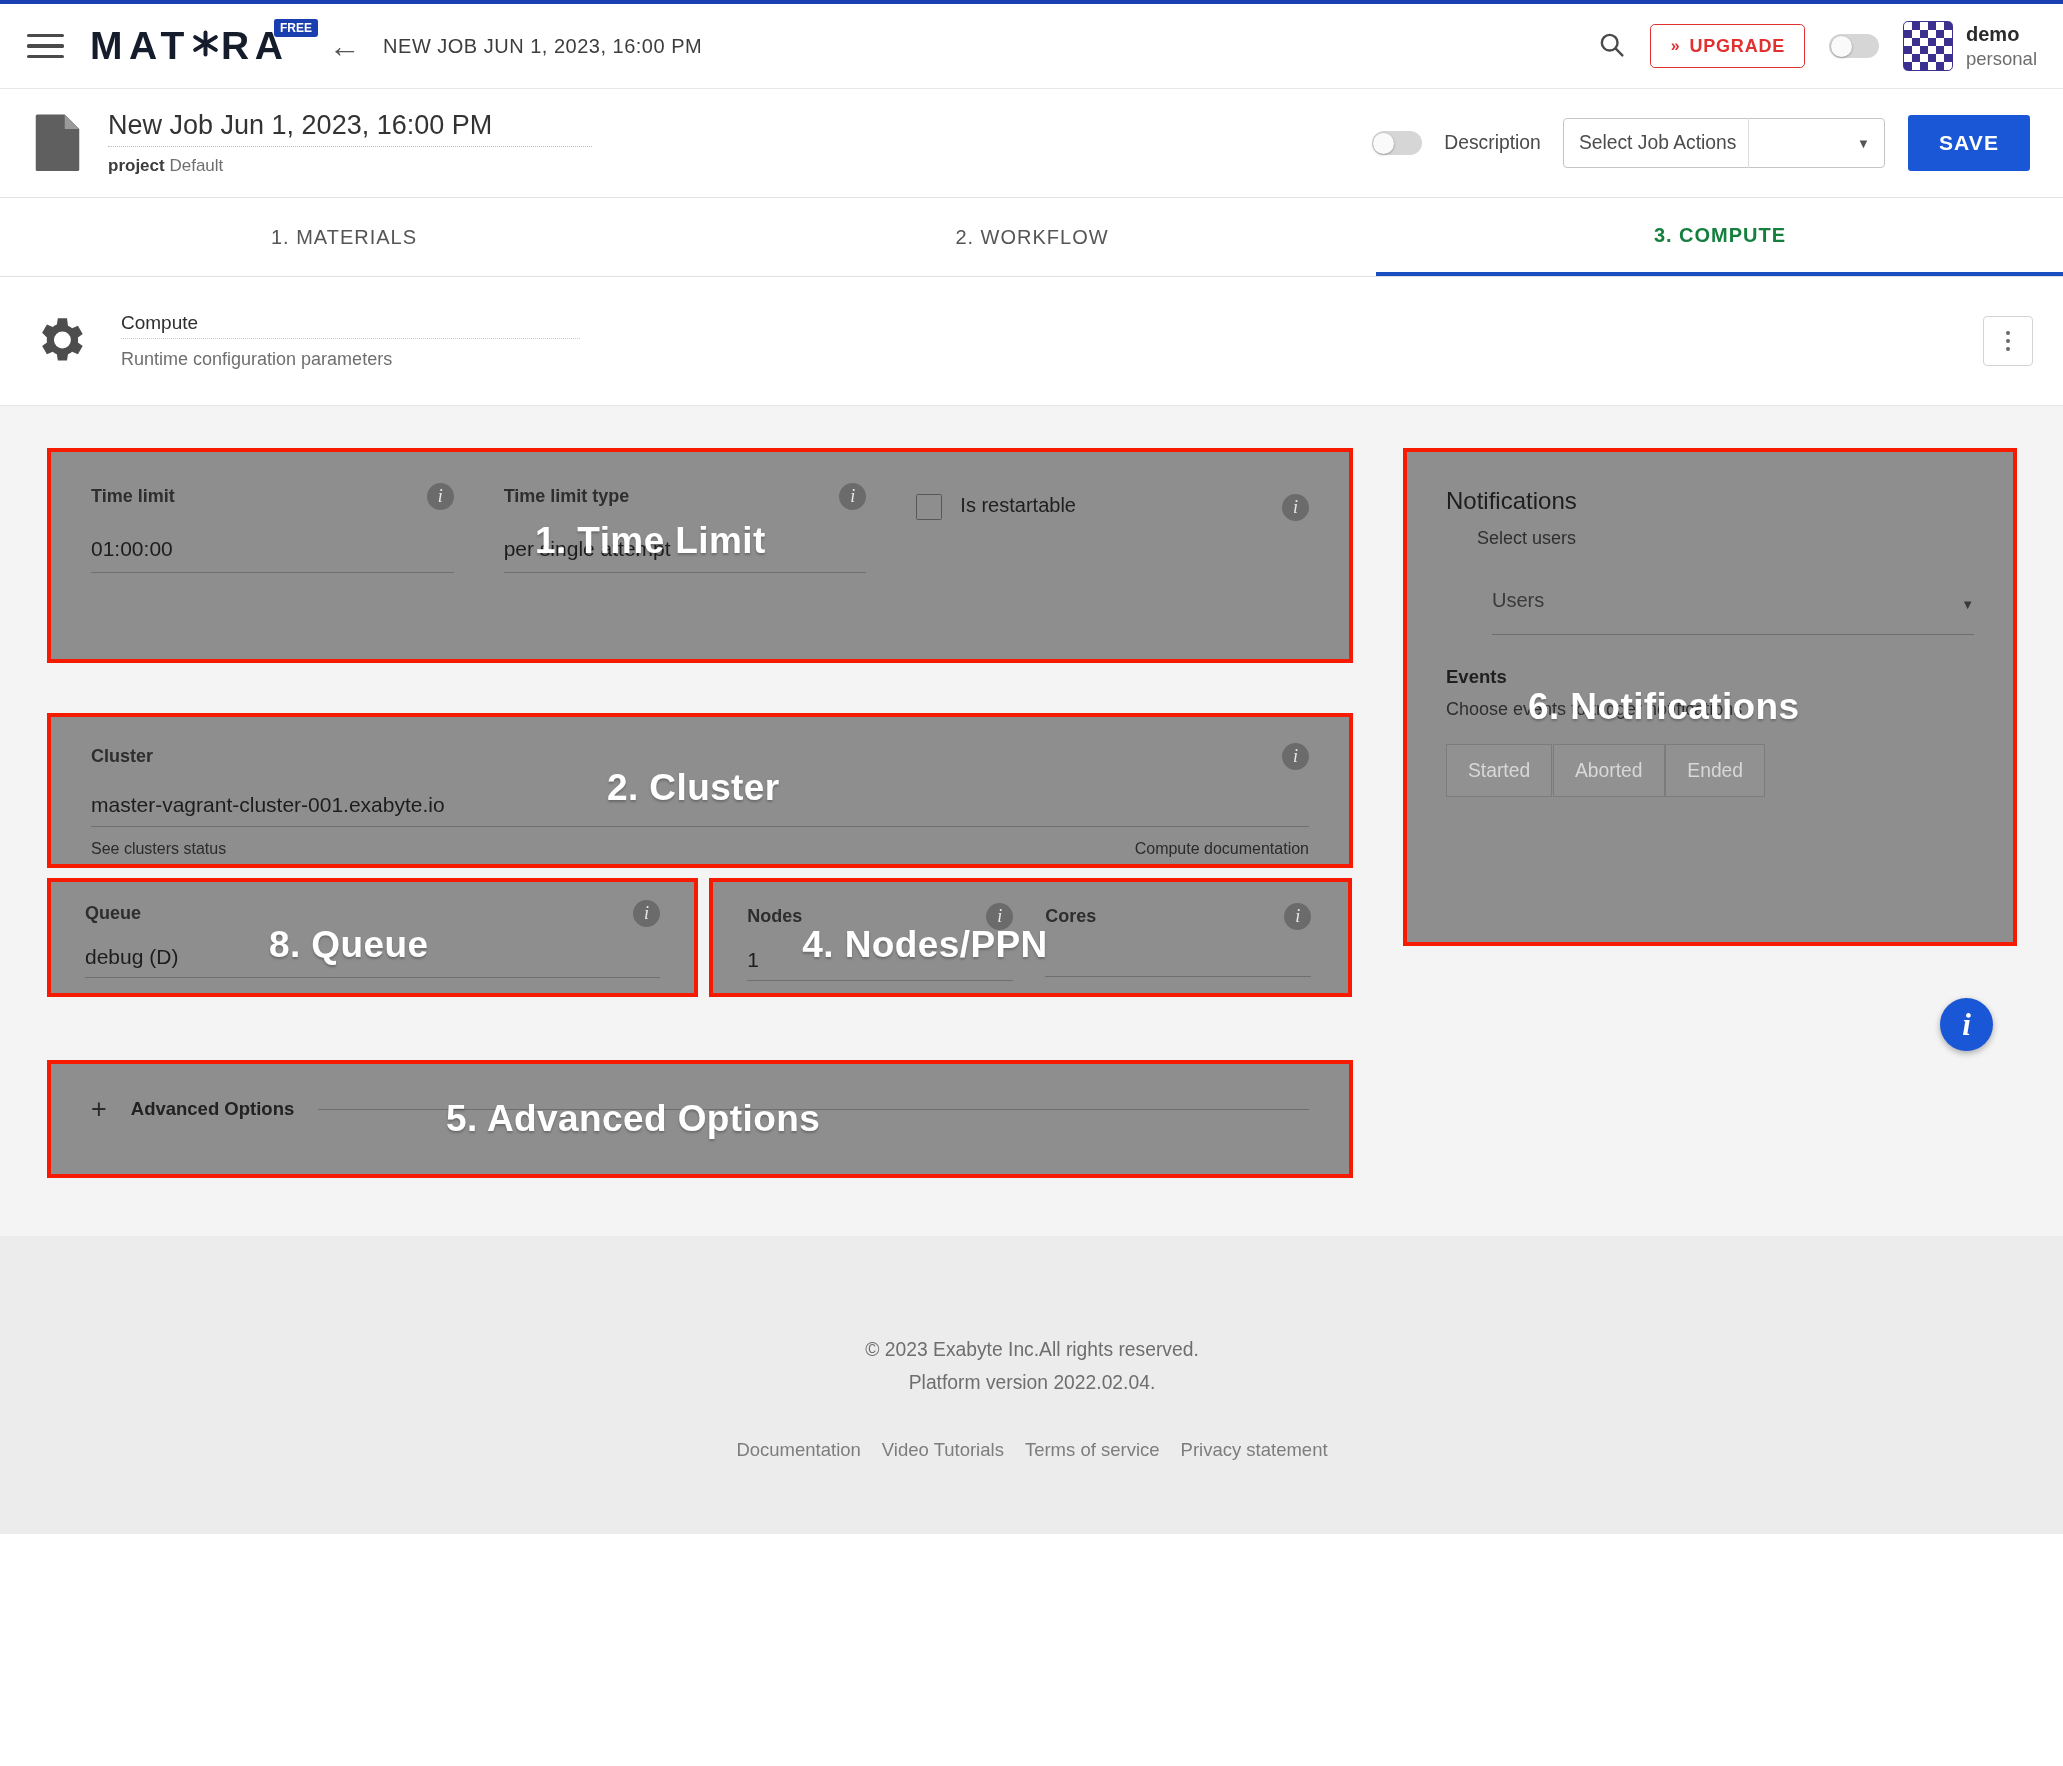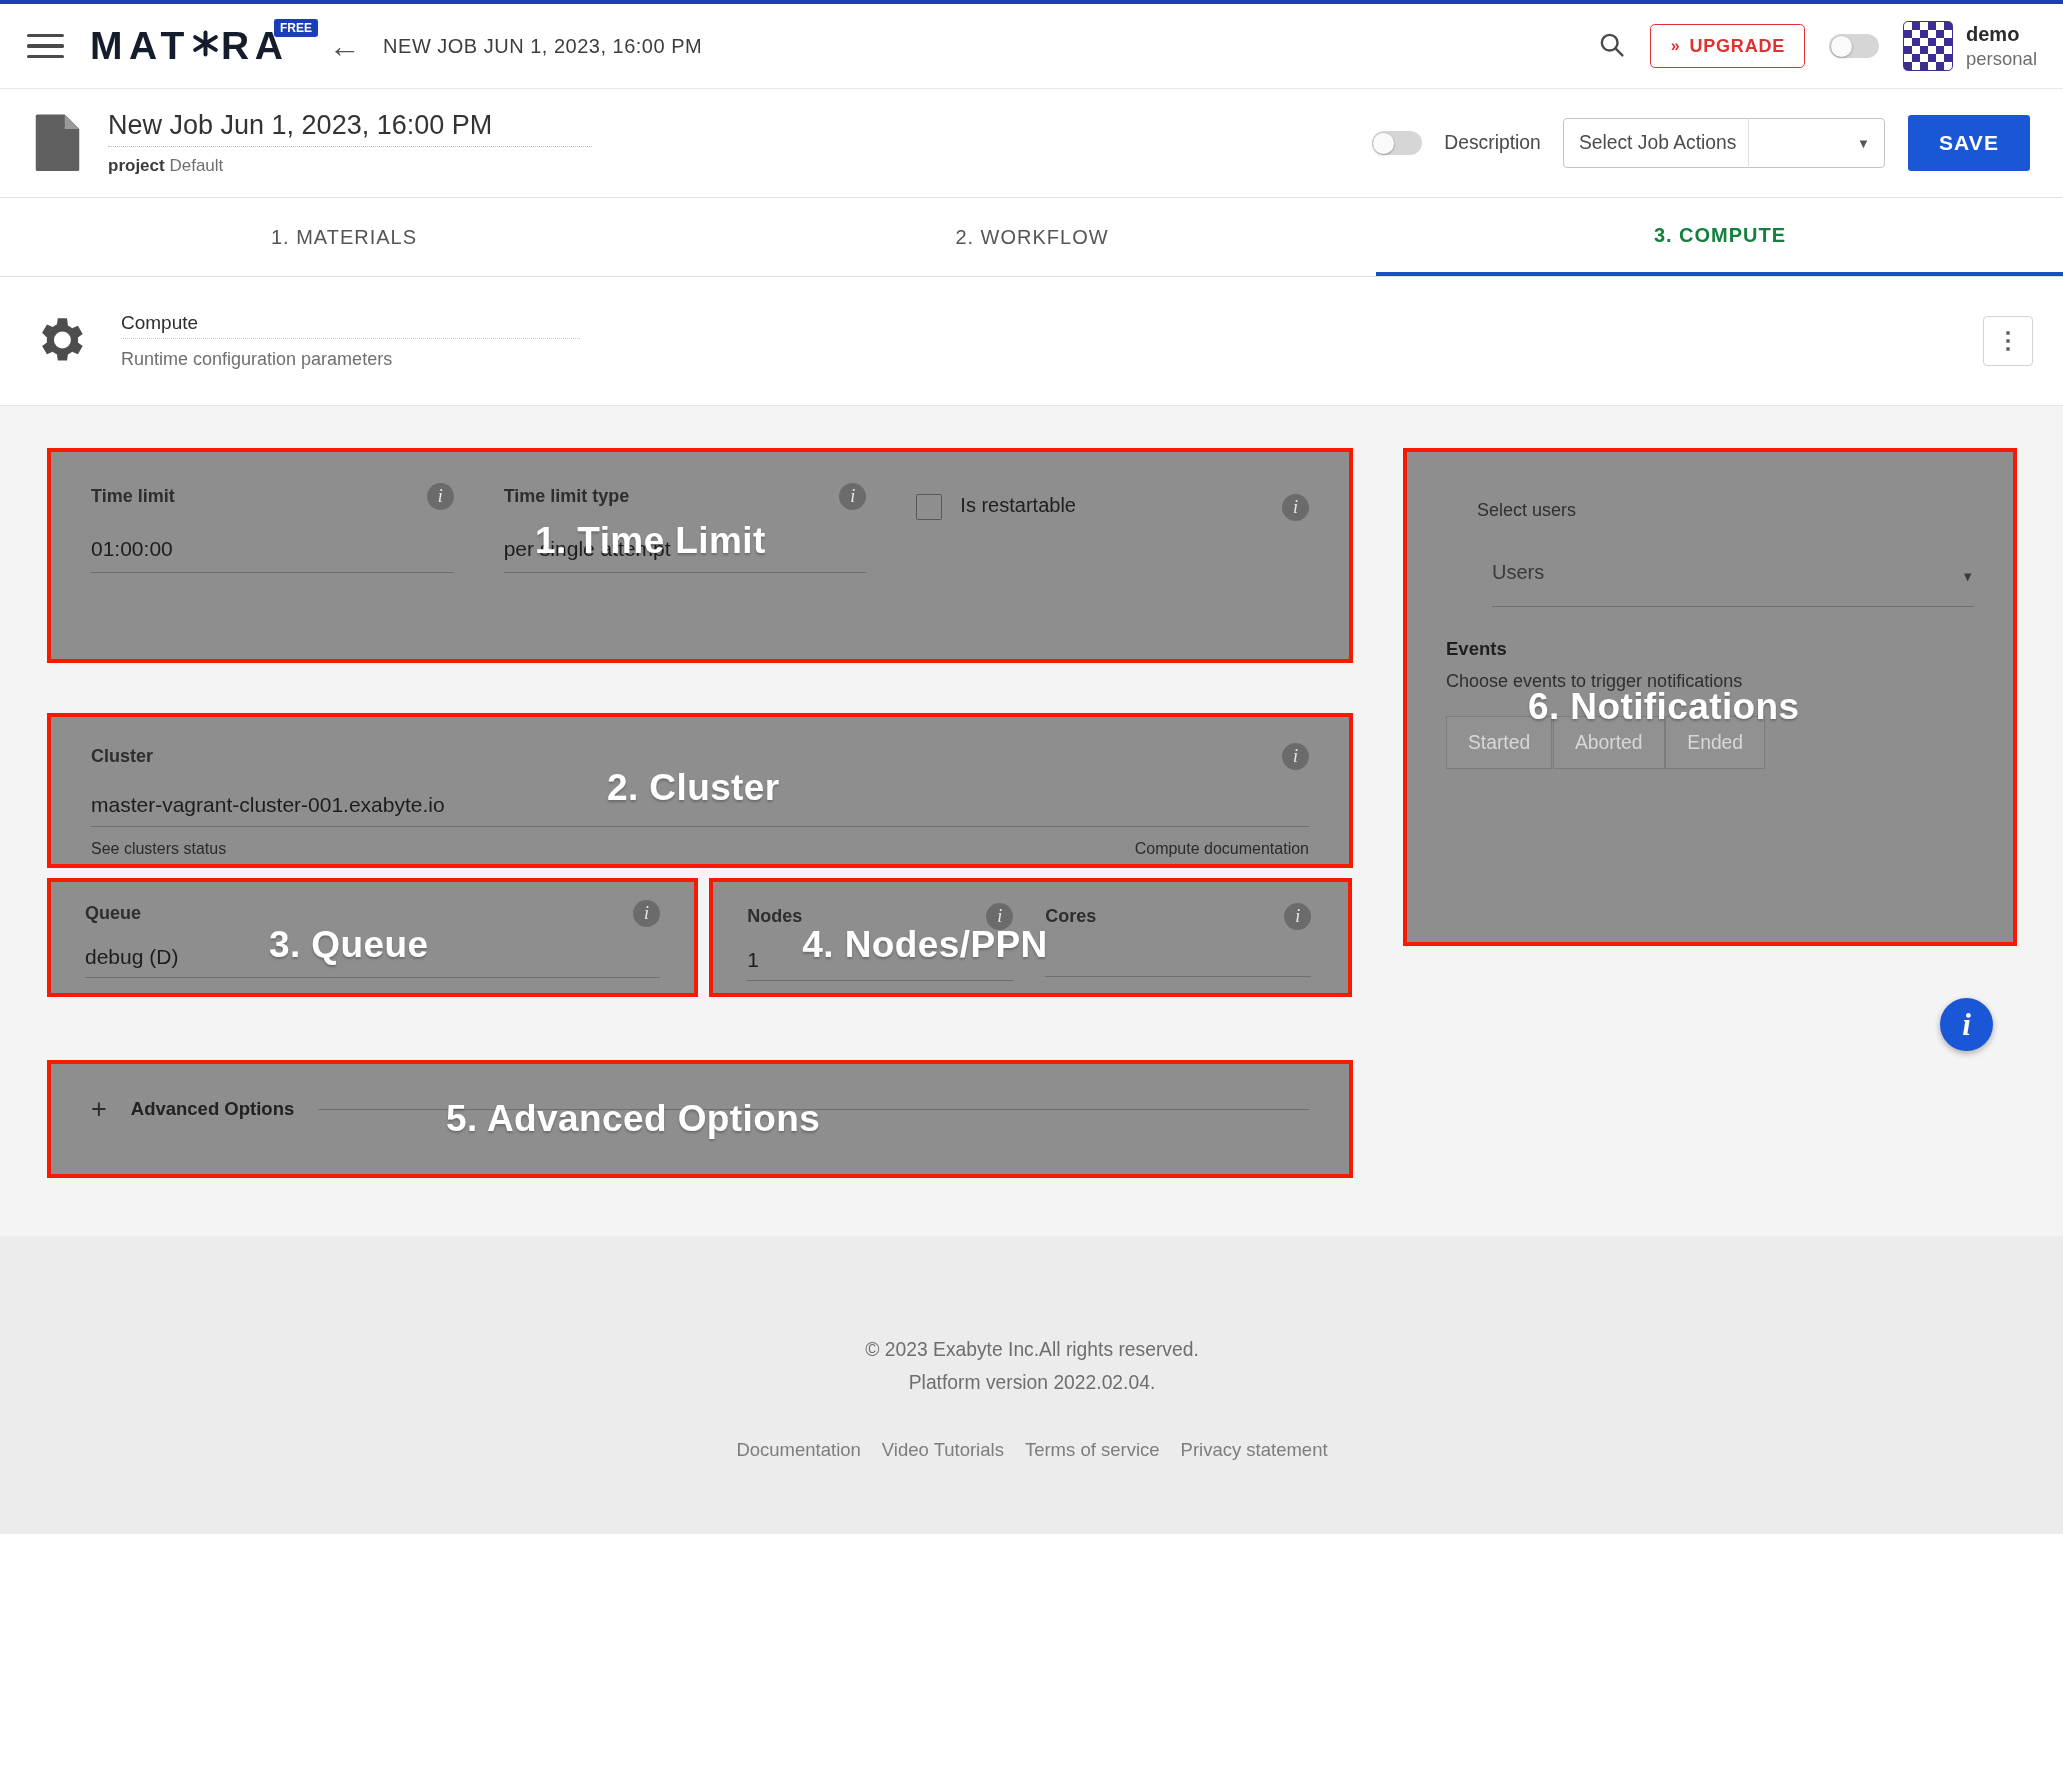--- a/index.html
+++ b/index.html
@@ -478,21 +478,21 @@
         <div style="display:flex;gap:11.3px;margin-top:9.7px;">
 
           <div class="panel" style="width:651px;height:119px;">
             <div class="inner" style="padding:18px 34px 0;">
               <div style="display:flex;align-items:center;">
                 <span class="field-label">Queue</span>
                 <span class="info-dot" style="margin-left:auto;">i</span>
               </div>
               <div class="field-value" style="margin-top:18px;padding-bottom:8px;">debug (D)</div>
             </div>
-            <div class="overlay-label" style="left:218px;top:42px;">3. Queue</div>
+            <div class="overlay-label" style="left:218px;top:42px;">8. Queue</div>
           </div>
 
           <div class="panel" style="width:643px;height:119px;">
             <div class="inner" style="padding:21px 34px 0;display:flex;gap:32px;">
               <div style="width:266px;">
                 <div style="display:flex;align-items:center;">
                   <span class="field-label">Nodes</span>
                   <span class="info-dot" style="margin-left:auto;">i</span>
                 </div>
                 <div class="field-value" style="margin-top:18px;padding-bottom:8px;">1</div>
@@ -515,20 +515,21 @@
             <span class="adv-label">Advanced Options</span>
             <span style="flex:1;border-bottom:0.8px solid #6e6e6e;margin-left:24px;height:0.8px;"></span>
           </div>
           <div class="overlay-label" style="left:395px;top:34px;">5. Advanced Options</div>
         </div>
       </div>
 
       <div class="col-right">
         <div class="panel" style="height:498px;">
           <div class="inner" style="padding:35px 39px;">
+            <div style="font-size:24px;color:#1e1e1e;">Notifications</div>
             <div style="font-size:18px;color:#2f2f2f;margin-top:13px;margin-left:31px;">Select users</div>
 
             <div class="sel-underline">
               <span class="ph">Users</span>
               <span class="caret">▼</span>
             </div>
 
             <div style="font-size:18.5px;font-weight:bold;color:#1f1f1f;margin-top:31px;">Events</div>
             <div style="font-size:18px;color:#2f2f2f;margin-top:11.3px;">Choose events to trigger notifications</div>
 

